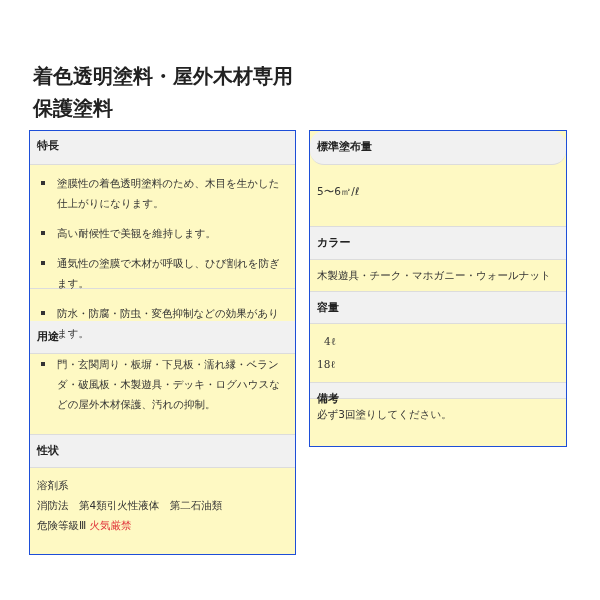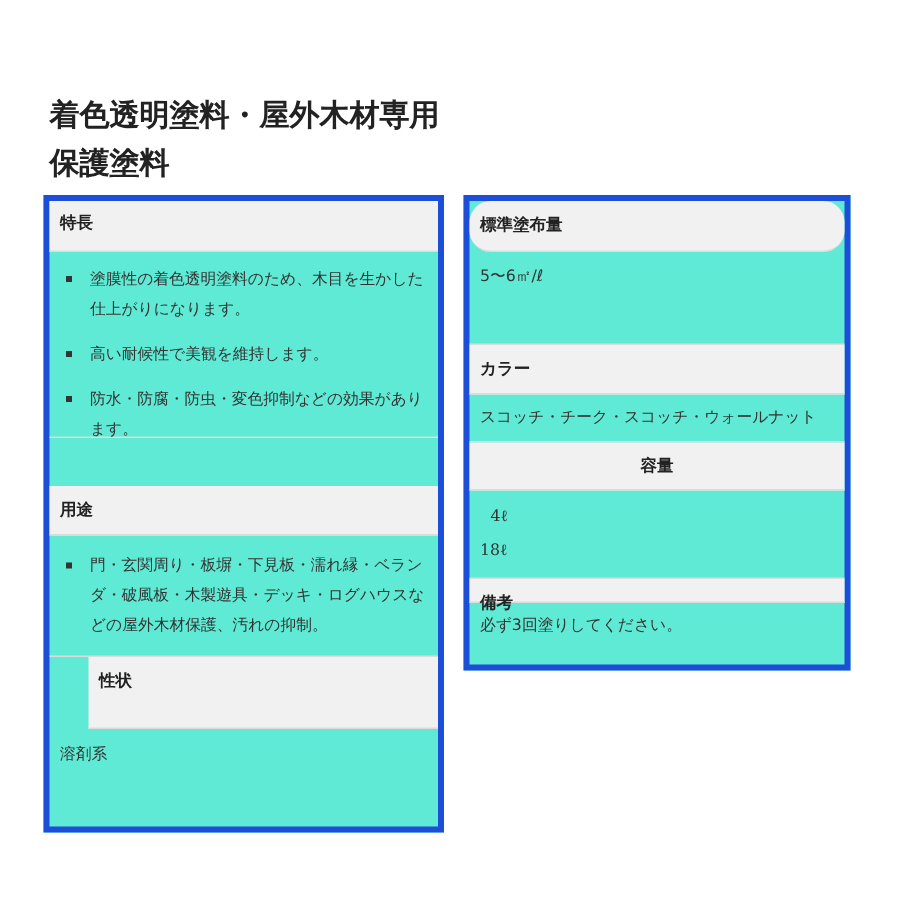--- a/index.html
+++ b/index.html
@@ -21,23 +21,23 @@
       top: 60px;
       width: 270px;
       font-size: 20px;
       font-weight: bold;
       line-height: 32px;
       color: #222222;
       margin: 0;
     }
     .panel {
       position: absolute;
-      border: 4px solid #1d4ed8;
+      border: 1px solid #1d4ed8;
       box-sizing: border-box;
-      background: #5eead4;
+      background: #fef9c3;
     }
     .panel.left {
       left: 29px;
       top: 130px;
       width: 267px;
       height: 425px;
     }
     .panel.right {
       left: 309px;
       top: 130px;
@@ -90,50 +90,56 @@
 
 <h1 class="title">着色透明塗料・屋外木材専用保護塗料</h1>
 
 <div class="panel left">
 
   <div class="sec-head" style="height:34px; line-height:30px;">特長</div>
   <div class="sec-body" style="height:124px; padding-top:8px;">
     <ul class="bullets">
       <li><span class="bullet"></span><span>塗膜性の着色透明塗料のため、木目を生かした仕上がりになります。</span></li>
       <li><span class="bullet"></span><span>高い耐候性で美観を維持します。</span></li>
+      <li><span class="bullet"></span><span>通気性の塗膜で木材が呼吸し、ひび割れを防ぎます。</span></li>
       <li><span class="bullet"></span><span>防水・防腐・防虫・変色抑制などの効果があります。</span></li>
     </ul>
   </div>
 
   <div class="sec-head" style="height:33px; line-height:32px;margin-top:32px;">用途</div>
-  <div class="sec-body" style="height:81px; padding-top:10px;">
+  <div class="sec-body" style="height:81px; ">
     <ul class="bullets">
       <li><span class="bullet"></span><span>門・玄関周り・板塀・下見板・濡れ縁・ベランダ・破風板・木製遊具・デッキ・ログハウスなどの屋外木材保護、汚れの抑制。</span></li>
     </ul>
   </div>
 
-  <div class="sec-head" style="height:48px; line-height:32px;margin-left:26px;">性状</div>
+  <div class="sec-head" style="height:33px; line-height:32px;">性状</div>
   <div class="sec-body last" style="padding-top:7px;">
     <div class="line">溶剤系</div>
+    <div class="line">消防法　第4類引火性液体　第二石油類</div>
+    <div class="line">
+      <span>危険等級Ⅲ</span>
+      <span class="red">火気厳禁</span>
+    </div>
   </div>
 </div>
 
 <div class="panel right">
 
   <div class="sec-head" style="height:34px; line-height:32px;border-radius:14px;">標準塗布量</div>
-  <div class="sec-body" style="height:62px; padding-top:6px;">
+  <div class="sec-body" style="height:62px; padding-top:16px;">
     <div class="line">5〜6㎡/ℓ</div>
   </div>
 
   <div class="sec-head" style="height:33px; line-height:32px;">カラー</div>
   <div class="sec-body" style="height:32px; line-height:31px;">
-    <span>スコッチ・チーク・スコッチ・ウォールナット</span>
+    <span>木製遊具・チーク・マホガニー・ウォールナット</span>
   </div>
 
-  <div class="sec-head" style="height:32px; line-height:31px;text-align:center;">容量</div>
+  <div class="sec-head" style="height:32px; line-height:31px;">容量</div>
   <div class="sec-body serif" style="height:59px; padding-top:7px;">
     <div class="line" style="padding-left:7px;">4ℓ</div>
     <div class="line" style="margin-top:3px;">18ℓ</div>
   </div>
 
   <div class="sec-head" style="height:16px; line-height:31px;">備考</div>
   <div class="sec-body last" style="height:32px; line-height:30px;">
     <span>必ず3回塗りしてください。</span>
   </div>
 </div>

